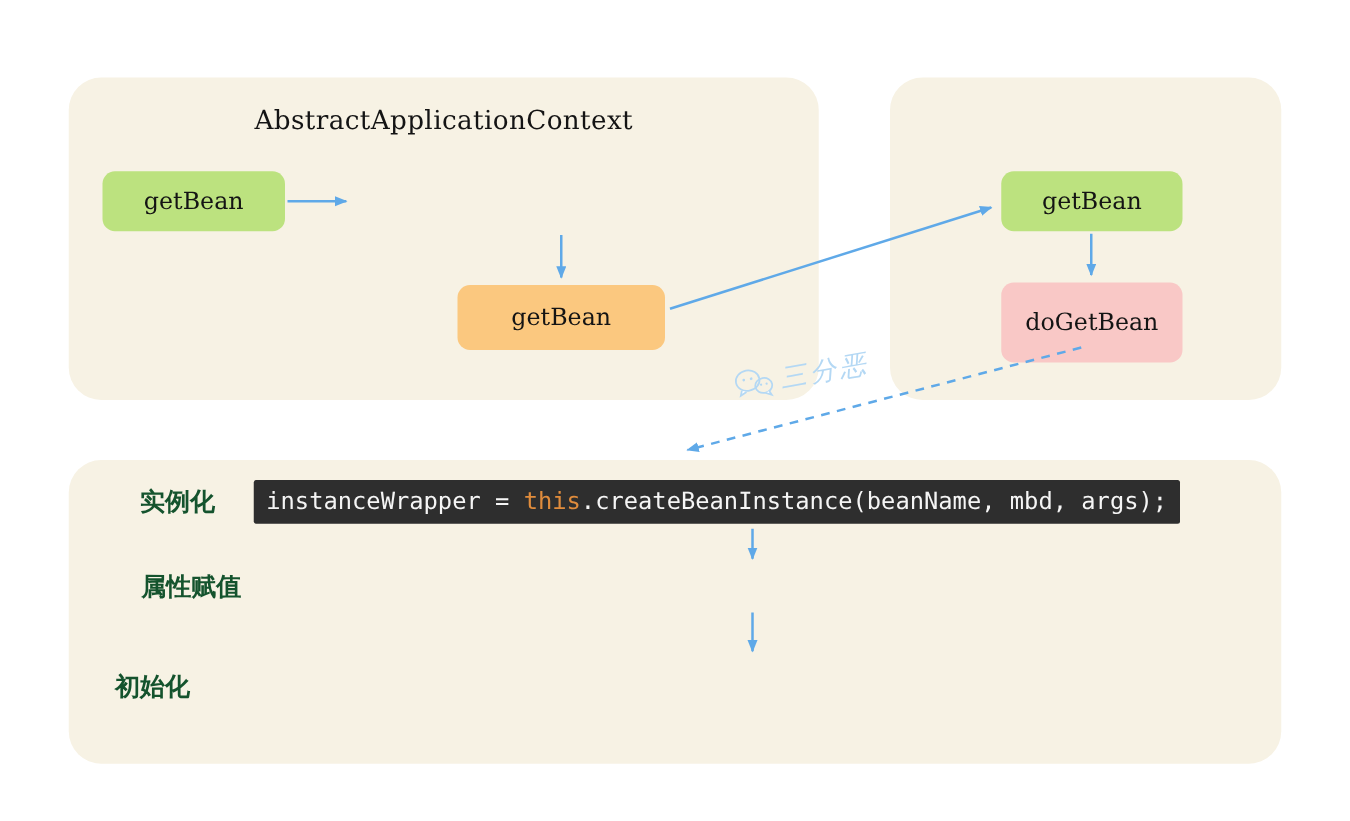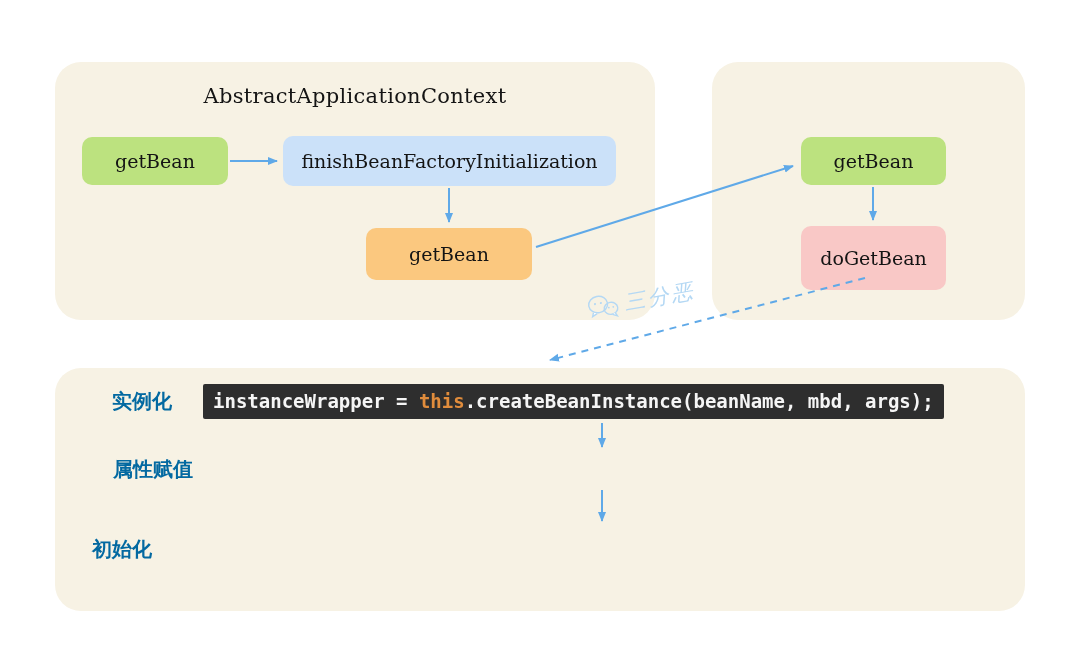--- a/index.html
+++ b/index.html
@@ -47,35 +47,35 @@
   #node-refresh        { left: 27px;  top: 75px;  width: 146px; height: 48px; background: #bce27f; }
   #node-finish         { left: 228px; top: 74px;  width: 333px; height: 50px; background: #cbe1f9; }
   #node-getbean-left   { left: 311px; top: 166px; width: 166px; height: 52px; background: #fbc87f; }
   #node-getbean-right  { left: 89px;  top: 75px;  width: 145px; height: 48px; background: #bce27f; }
   #node-dogetbean      { left: 89px;  top: 164px; width: 145px; height: 64px; background: #f9c8c6; }
 
   .row-label {
     position: absolute;
     font-size: 20px;
     font-weight: 700;
-    color: #0369a1;
+    color: #14532d;
     line-height: 30px;
     white-space: nowrap;
   }
   #label-instantiate { left: 57px;  top: 18px;  }
   #label-populate    { left: 58px;  top: 86px;  }
   #label-initialize  { left: 37px;  top: 166px; }
 
   .code {
     position: absolute;
     background: #2e2e2e;
     color: #f5f5f5;
     font-family: "DejaVu Sans Mono", "Liberation Mono", monospace;
     font-size: 19px;
-    font-weight: 700;
+    font-weight: 400;
     line-height: 27px;
     padding: 4px 10px;
     white-space: nowrap;
     border-radius: 2px;
   }
   .code .kw { color: #e08c3c; }
   #code-instantiate { left: 148px; top: 16px;  }
   #code-populate    { left: 229px; top: 84px;  }
   #code-initialize  { left: 124px; top: 157px; }
 
@@ -104,21 +104,20 @@
   }
 </style>
 </head>
 <body>
 
 <div class="canvas">
 
   <section class="panel" id="panel-app">
     <h2 class="panel-title">AbstractApplicationContext</h2>
     <div class="node" id="node-refresh">getBean</div>
-    <div class="node" id="node-finish">finishBeanFactoryInitialization</div>
     <div class="node" id="node-getbean-left">getBean</div>
   </section>
 
   <section class="panel" id="panel-factory">
     <div class="node" id="node-getbean-right">getBean</div>
     <div class="node" id="node-dogetbean">doGetBean</div>
   </section>
 
   <section class="panel" id="panel-lifecycle">
 

